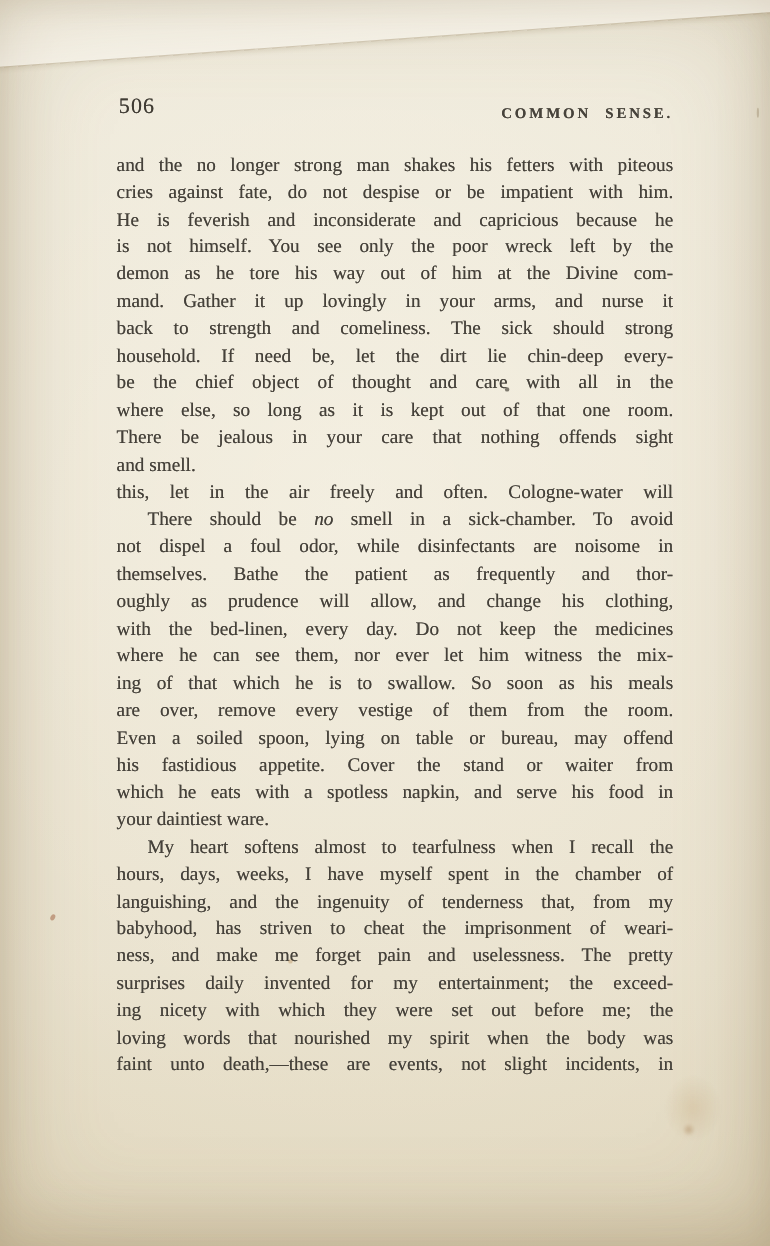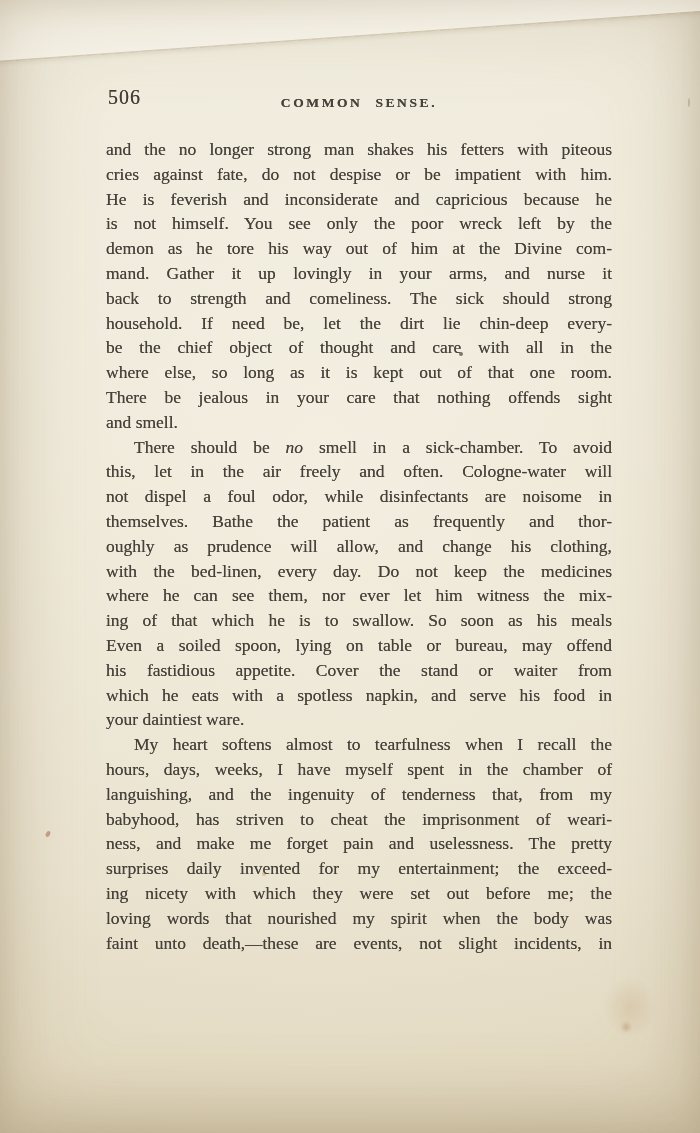--- a/index.html
+++ b/index.html
@@ -37,21 +37,21 @@
     font-size: 20px;
     font-weight: normal;
     letter-spacing: 1px;
     color: #403c34;
     text-shadow: 0 0 0.4px rgba(64,60,52,0.8);
   }
   .running-title {
     position: absolute;
     left: 106px; top: 95px;
     width: 506px;
-    text-align: center;
+    text-align: right;
     font-size: 13.5px;
     font-weight: bold;
     letter-spacing: 2.6px;
     word-spacing: 7px;
     color: #47433b;
     text-shadow: 0 0 0.4px rgba(70,66,58,0.8);
   }
 
   .text-block {
     position: absolute;
@@ -106,28 +106,29 @@
       <div class="line"><span>He is feverish and inconsiderate and capricious because he</span></div>
       <div class="line"><span>is not himself. You see only the poor wreck left by the</span></div>
       <div class="line"><span>demon as he tore his way out of him at the Divine com-</span></div>
       <div class="line"><span>mand. Gather it up lovingly in your arms, and nurse it</span></div>
       <div class="line"><span>back to strength and comeliness. The sick should strong</span></div>
       <div class="line"><span>household. If need be, let the dirt lie chin-deep every-</span></div>
       <div class="line"><span>be the chief object of thought and care with all in the</span></div>
       <div class="line"><span>where else, so long as it is kept out of that one room.</span></div>
       <div class="line"><span>There be jealous in your care that nothing offends sight</span></div>
       <div class="line endline"><span>and smell.</span></div>
+      <div class="line"><span>this, let in the air freely and often. Cologne-water will</span></div>
       <div class="line indent"><span>There should be </span><em>no</em><span> smell in a sick-chamber. To avoid</span></div>
-      <div class="line"><span>this, let in the air freely and often. Cologne-water will</span></div>
       <div class="line"><span>not dispel a foul odor, while disinfectants are noisome in</span></div>
       <div class="line"><span>themselves. Bathe the patient as frequently and thor-</span></div>
       <div class="line"><span>oughly as prudence will allow, and change his clothing,</span></div>
       <div class="line"><span>with the bed-linen, every day. Do not keep the medicines</span></div>
       <div class="line"><span>where he can see them, nor ever let him witness the mix-</span></div>
       <div class="line"><span>ing of that which he is to swallow. So soon as his meals</span></div>
+      <div class="line"><span>are over, remove every vestige of them from the room.</span></div>
       <div class="line"><span>Even a soiled spoon, lying on table or bureau, may offend</span></div>
       <div class="line"><span>his fastidious appetite. Cover the stand or waiter from</span></div>
       <div class="line"><span>which he eats with a spotless napkin, and serve his food in</span></div>
       <div class="line endline"><span>your daintiest ware.</span></div>
       <div class="line indent"><span>My heart softens almost to tearfulness when I recall the</span></div>
       <div class="line"><span>hours, days, weeks, I have myself spent in the chamber of</span></div>
       <div class="line"><span>languishing, and the ingenuity of tenderness that, from my</span></div>
       <div class="line"><span>babyhood, has striven to cheat the imprisonment of weari-</span></div>
       <div class="line"><span>ness, and make me forget pain and uselessness. The pretty</span></div>
       <div class="line"><span>surprises daily invented for my entertainment; the exceed-</span></div>

